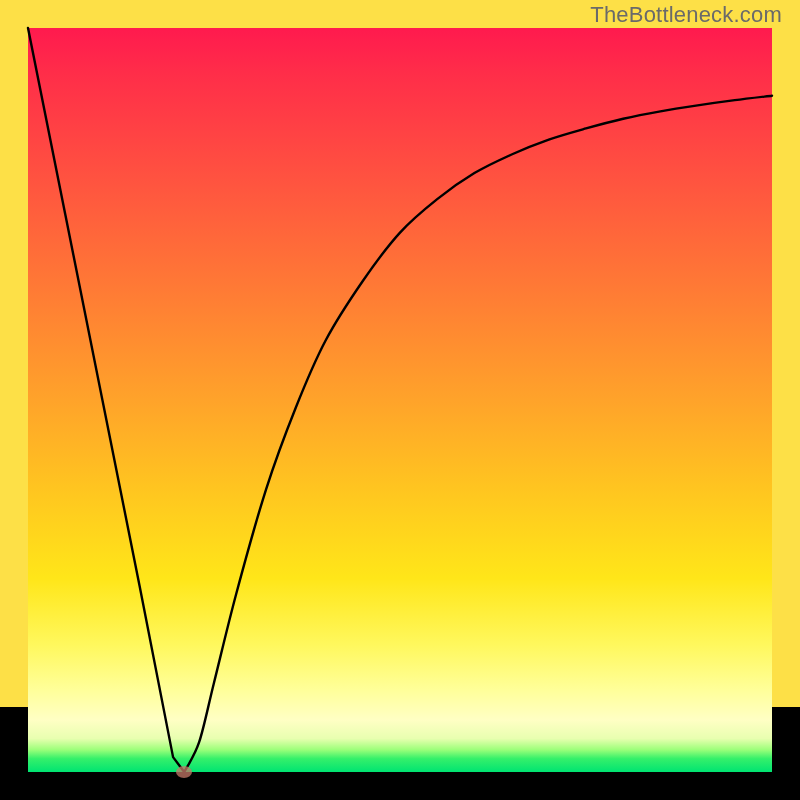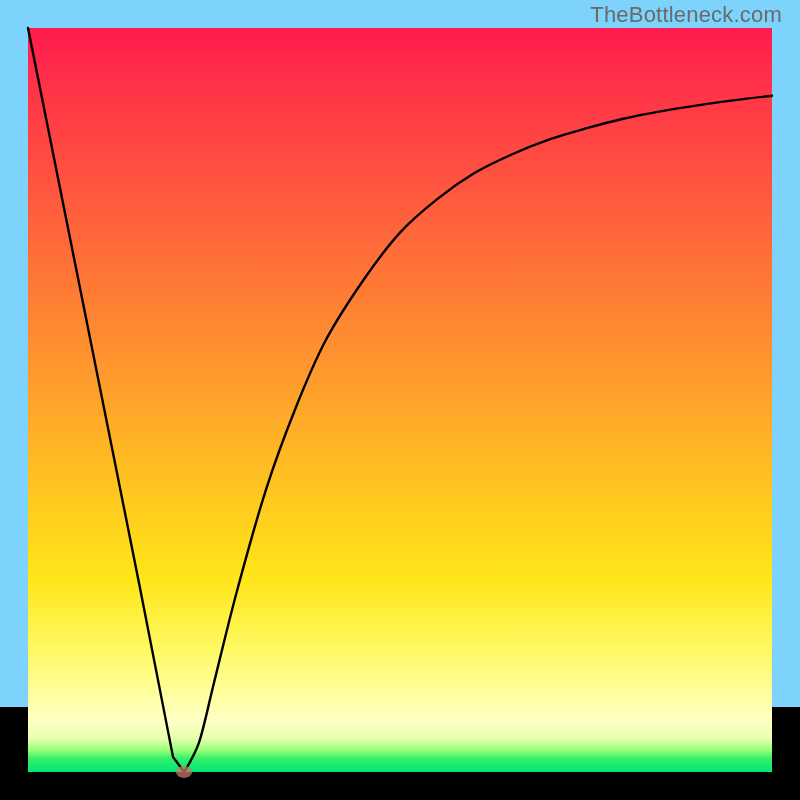--- a/index.html
+++ b/index.html
@@ -7,21 +7,21 @@
     padding: 0;
     width: 800px;
     height: 800px;
     background: #000;
     overflow: hidden;
   }
   .frame {
     position: relative;
     width: 800px;
     height: 707px;
-    background: #7dd3fc;
+    background: #fde047;
   }
   .watermark {
     position: absolute;
     top: 2px;
     right: 18px;
     font-family: Arial, Helvetica, sans-serif;
     font-size: 22px;
     font-weight: 400;
     color: #6a6a6a;
     letter-spacing: 0.2px;

